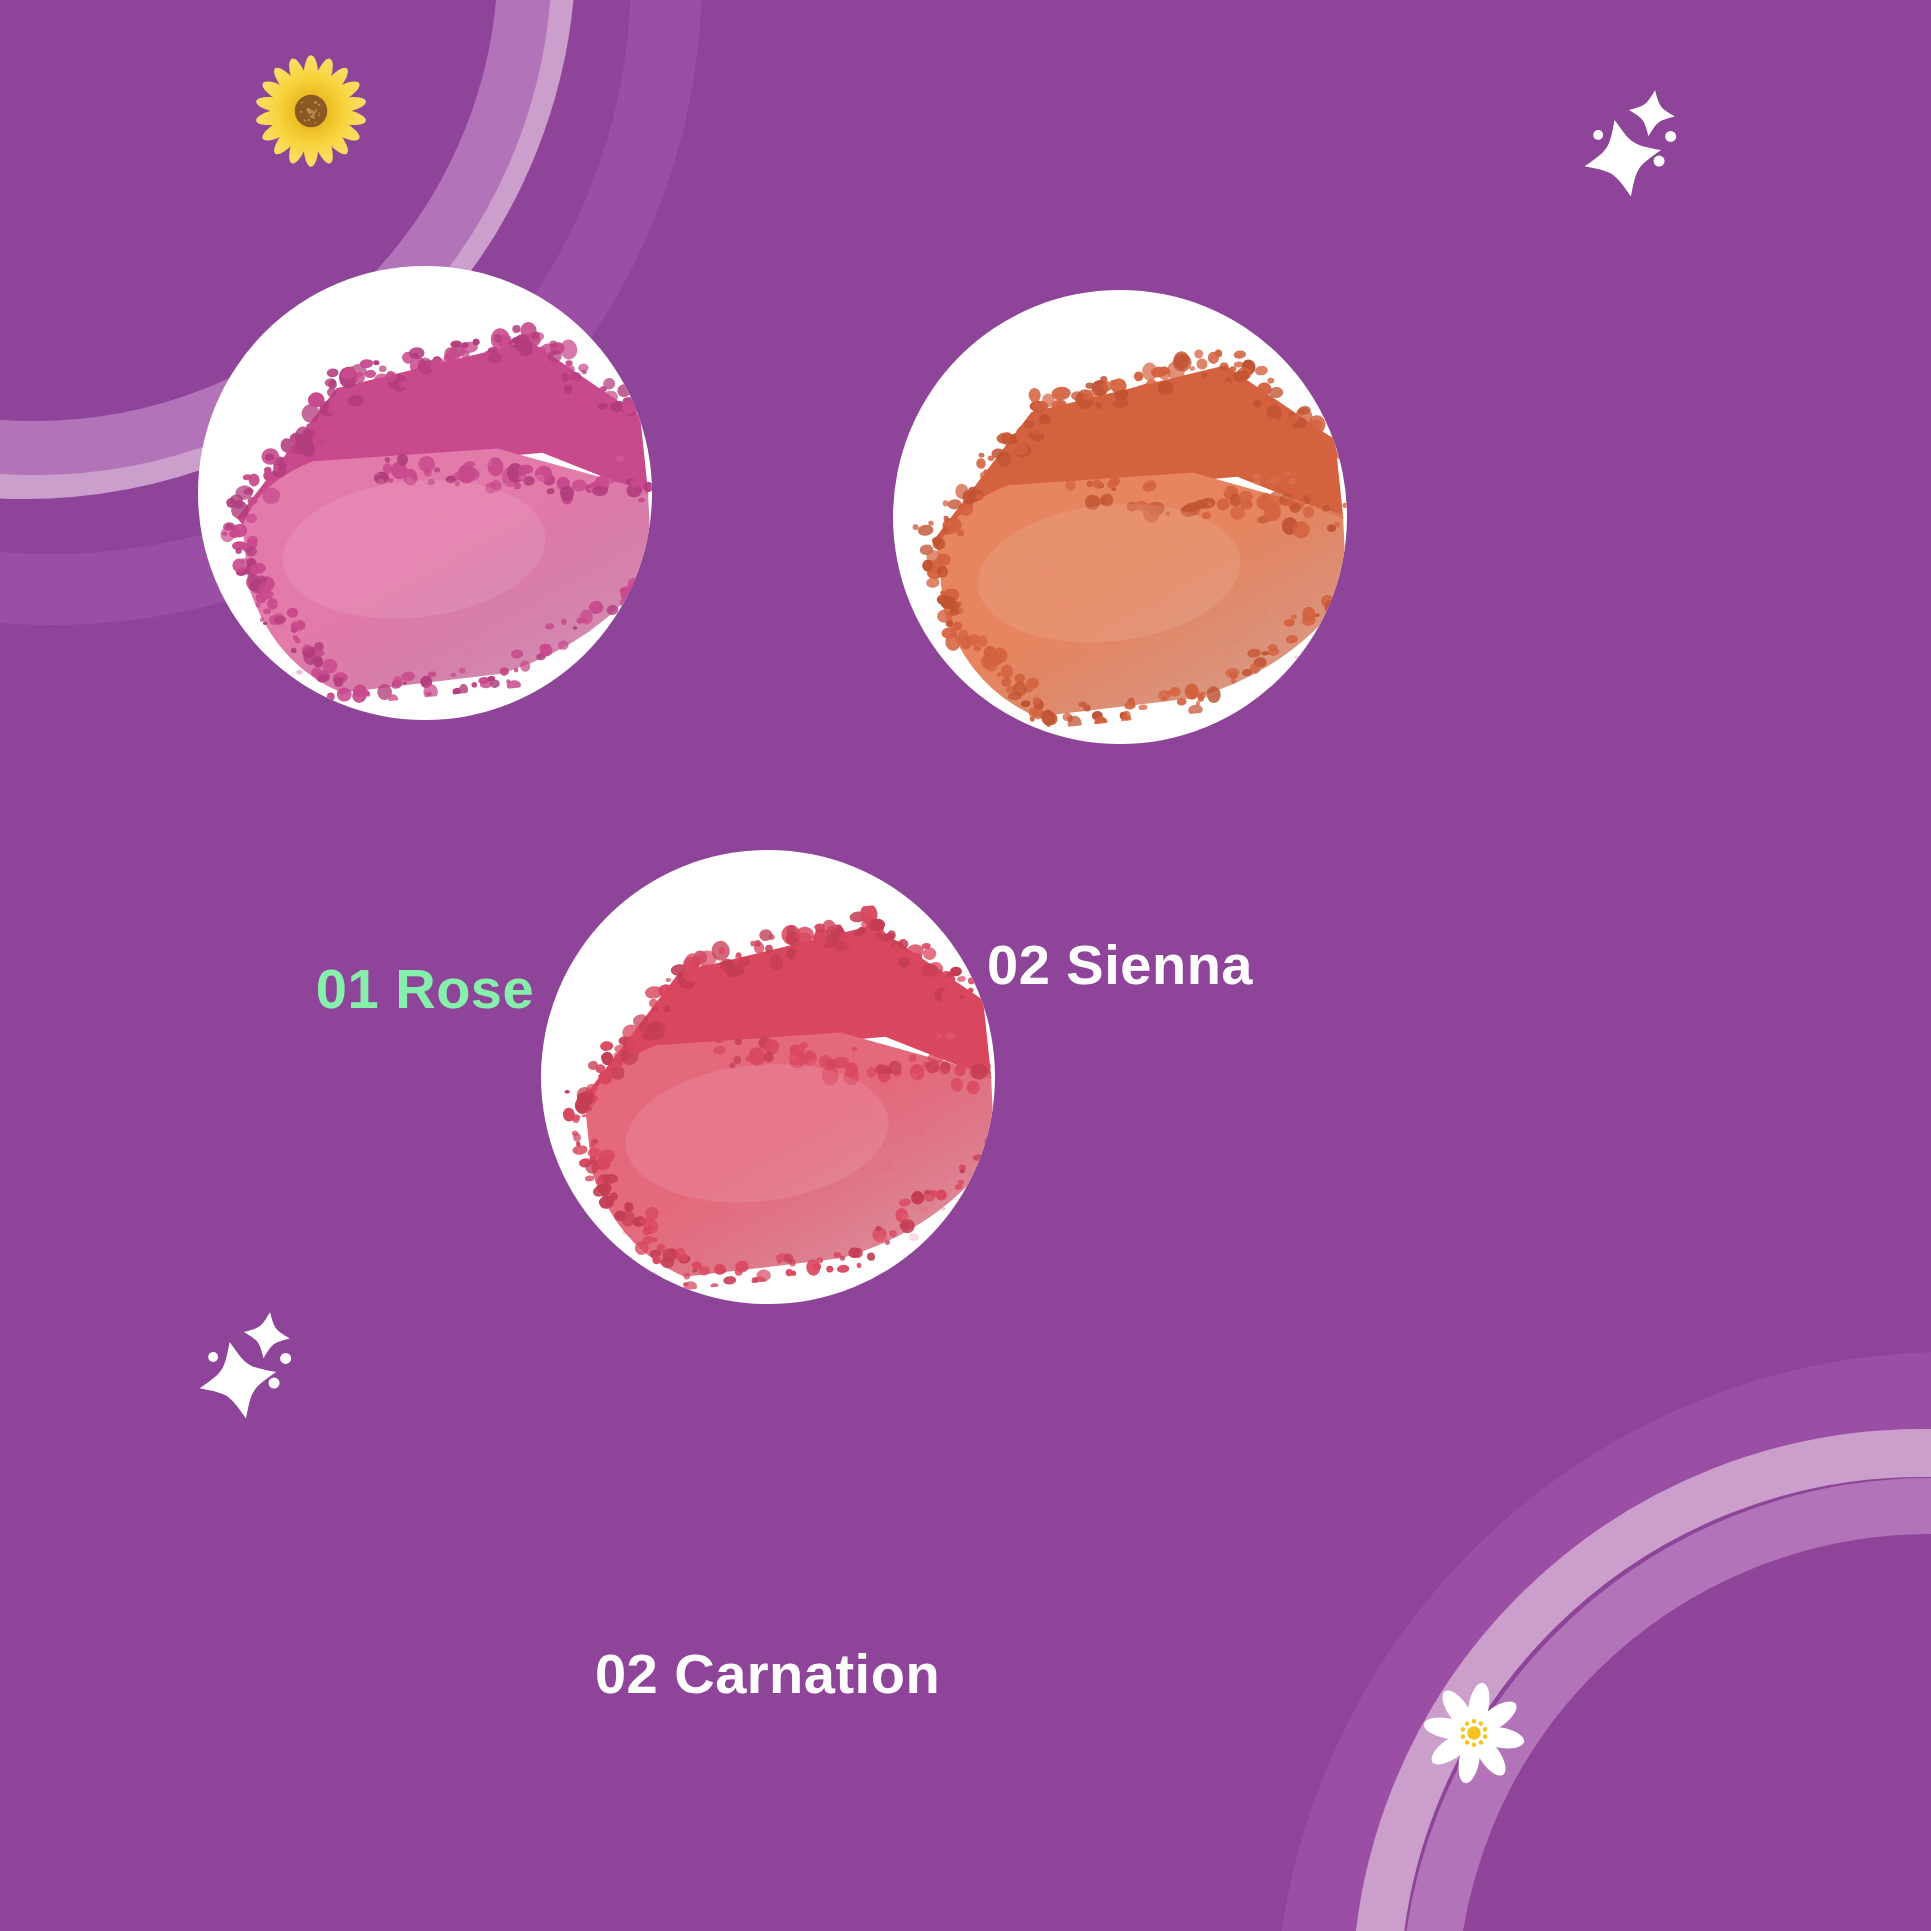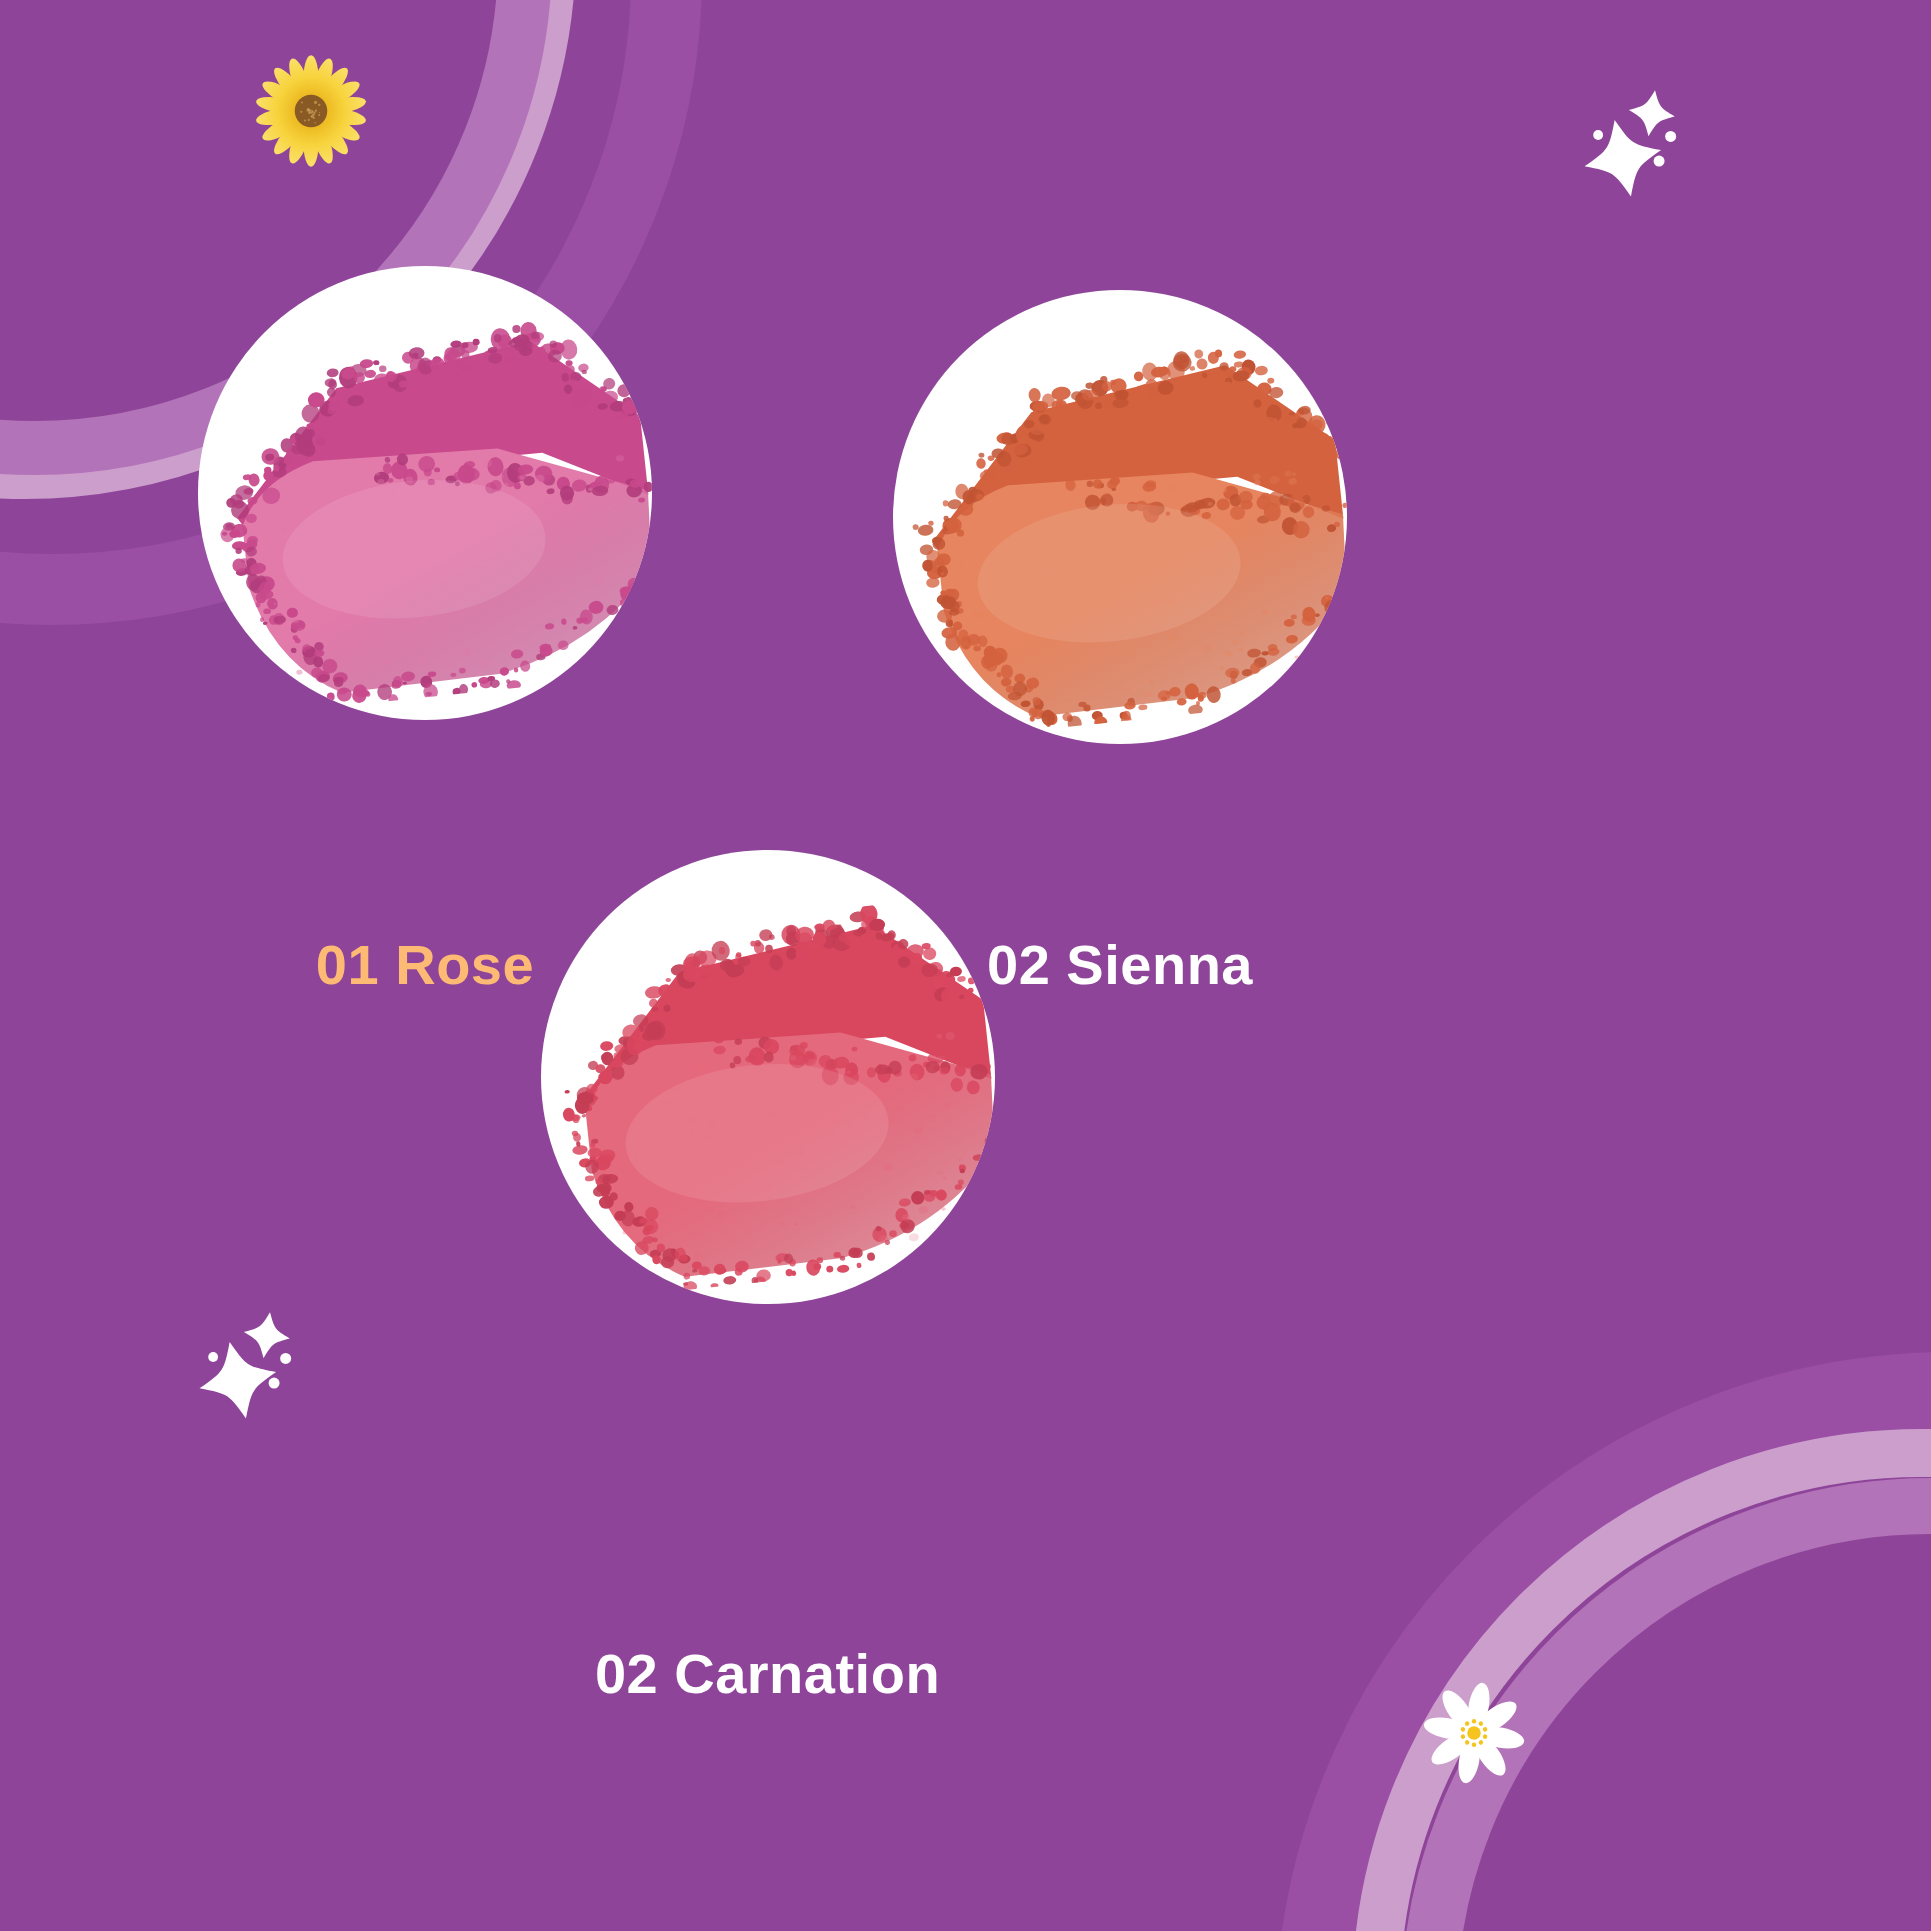--- a/index.html
+++ b/index.html
@@ -536,21 +536,21 @@
               <ellipse cx="181.2" cy="200.9" rx="1.9" ry="1.5" fill="#e27aaa" opacity="0.43"></ellipse>
               <ellipse cx="352.9" cy="198.0" rx="2.8" ry="2.2" fill="#e27aaa" opacity="0.41"></ellipse>
               <ellipse cx="211.3" cy="233.7" rx="2.5" ry="2.0" fill="#e27aaa" opacity="0.36"></ellipse>
               <ellipse cx="59.6" cy="295.3" rx="2.9" ry="2.3" fill="#e27aaa" opacity="0.47"></ellipse>
               <ellipse cx="303.8" cy="185.7" rx="2.7" ry="2.1" fill="#e27aaa" opacity="0.47"></ellipse>
               <ellipse cx="169.4" cy="183.1" rx="2.4" ry="1.9" fill="#e27aaa" opacity="0.40"></ellipse>
               <ellipse cx="175" cy="195" rx="120" ry="62" fill="#ffffff" opacity="0.10"></ellipse>
             </svg>
           </div>
         </div>
-        <div class="label" style="left: 198px; top: 932px; width: 454px; color: #fdba74;">01 Rose</div>
+        <div class="label" style="left: 198px; top: 956px; width: 454px; color: #86efac;">01 Rose</div>
       </div>
       <div class="swatch-card" style="left: 0px; top: 0px; width: 1931px; height: 1931px; padding-left: 28px;">
         <div class="disc" style="left: 893px; top: 290px; width: 454px; height: 454px; background: rgb(255, 255, 255);">
           <div class="powder" style="left: 20.4px; top: 66px; width: 440px; height: 363px;">
             <svg width="440" height="363" viewBox="0 0 400 330" style="display: block;">
               <defs>
                 <linearGradient id="bodyGrad66131" x1="0.15" y1="0" x2="0.9" y2="1">
                   <stop offset="0" stop-color="#e6855f" stop-opacity="1"></stop>
                   <stop offset="0.45" stop-color="#e6855f" stop-opacity="1"></stop>
                   <stop offset="1" stop-color="#c05333" stop-opacity="0.55"></stop>

